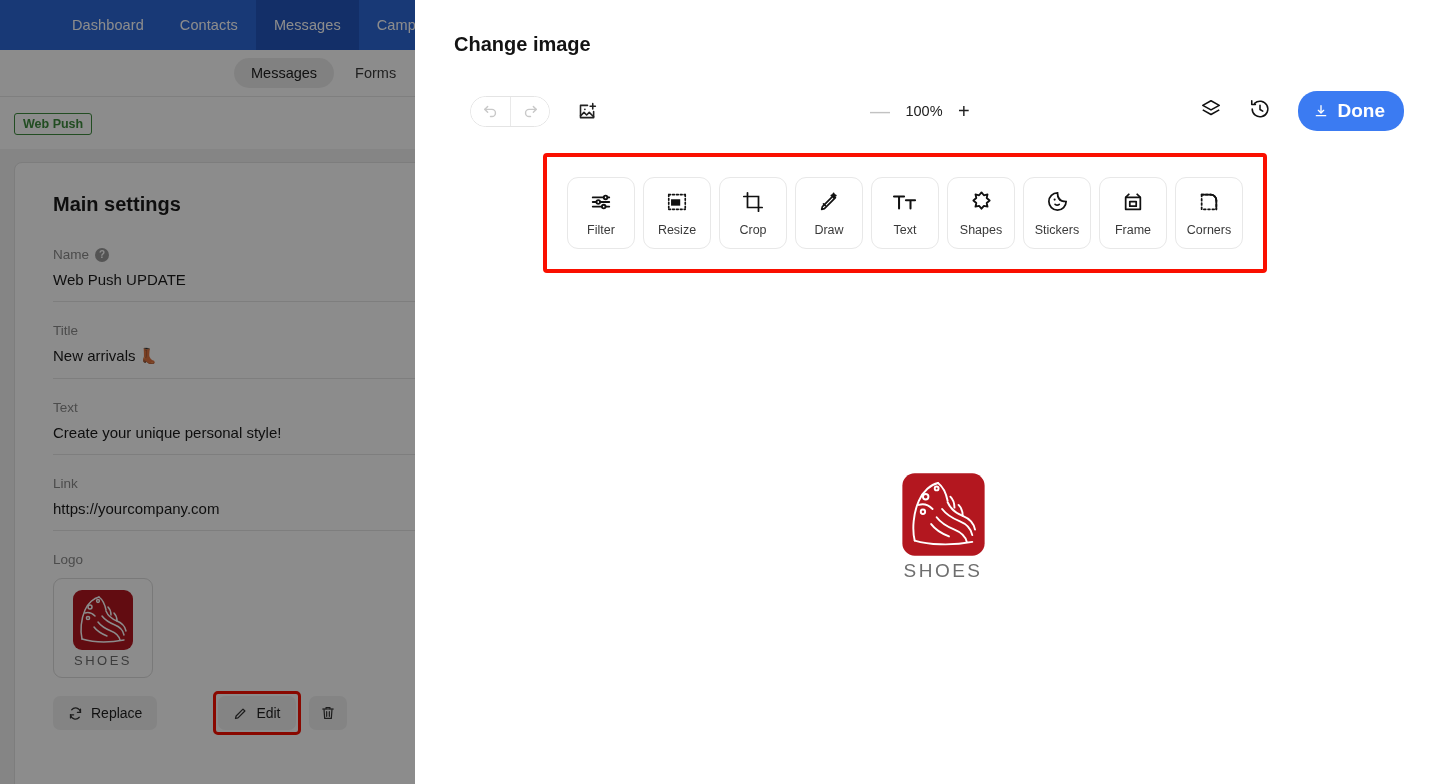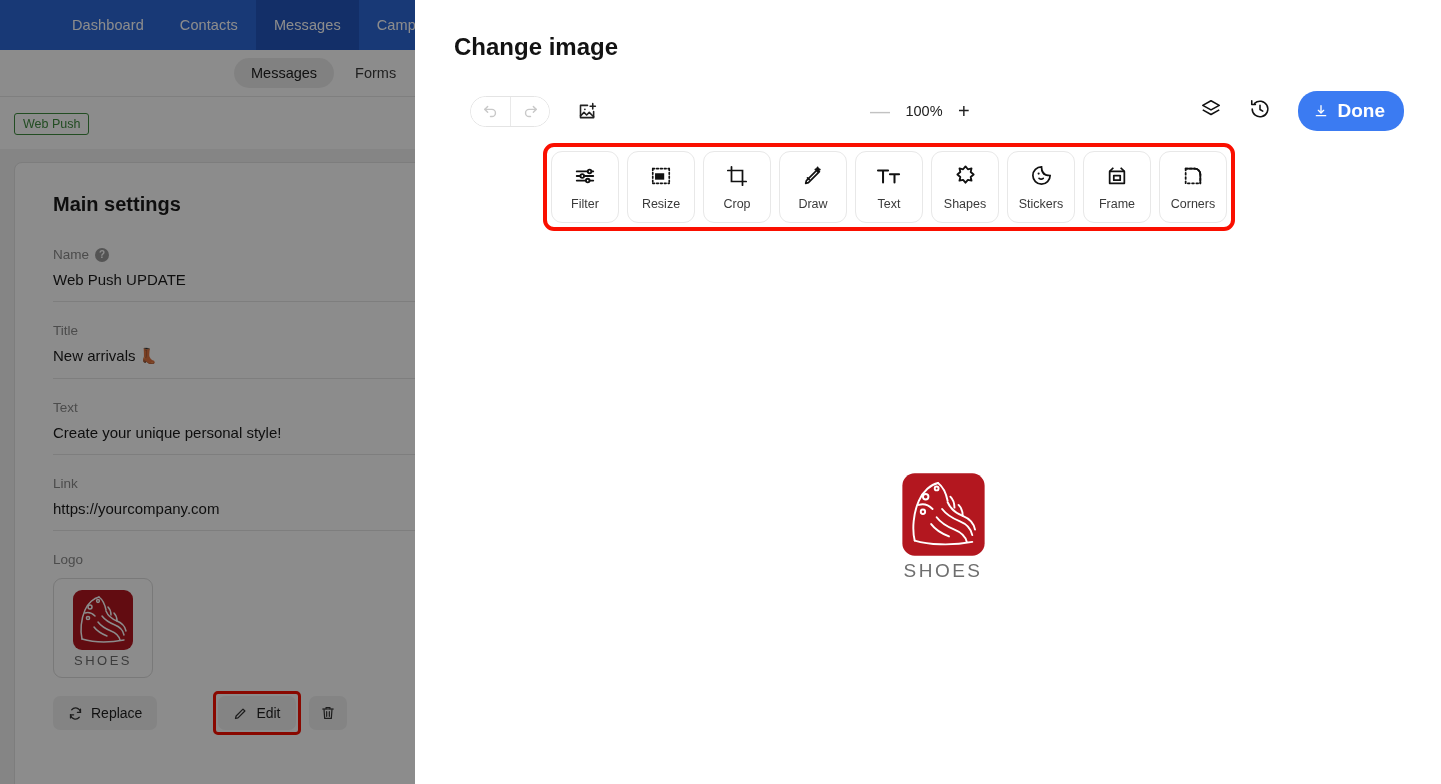--- a/index.html
+++ b/index.html
@@ -79,21 +79,21 @@
   .badge-row {
     padding: 16px 14px 0 14px;
     background: #ffffff;
     height: 52px;
   }
   .push-badge {
     display: inline-block;
     border: 1px solid #3f8c3f;
     color: #3f8c3f;
     font-size: 12.5px;
-    font-weight: normal;
+    font-weight: bold;
     padding: 3px 8px;
     border-radius: 3px;
     line-height: 1.15;
   }
 
   .settings-card {
     margin: 13px 14px 0 14px;
     background: #ffffff;
     border: 1px solid #e3e3e3;
     border-radius: 8px;
@@ -183,21 +183,21 @@
     position: absolute;
     left: 415px; top: 0;
     width: 1026px;
     height: 784px;
     background: #ffffff;
     overflow: hidden;
   }
   .modal-title {
     position: absolute;
     left: 39px; top: 33px;
-    font-size: 24px;
+    font-size: 20px;
     font-weight: bold;
     color: #131313;
   }
 
   .editor-toolbar {
     position: absolute;
     left: 0; top: 90px;
     width: 1026px;
     height: 42px;
     display: flex;
@@ -254,24 +254,24 @@
     border-radius: 19px;
     padding: 9px 19px 9px 15px;
     font-size: 19px;
     font-weight: bold;
     font-family: inherit;
   }
 
   
   .palette-hl {
     position: absolute;
-    left: 128px; top: 143px;
+    left: 128px; top: 153px;
     border: 4px solid #fa0f00;
-    border-radius: 11px;
-    padding: 4px;
+    border-radius: 4px;
+    padding: 20px;
   }
   .palette {
     display: flex;
     gap: 8px;
   }
   .tool {
     width: 68px; height: 72px;
     border: 1px solid #e8e8e8;
     border-radius: 11px;
     background: #ffffff;

